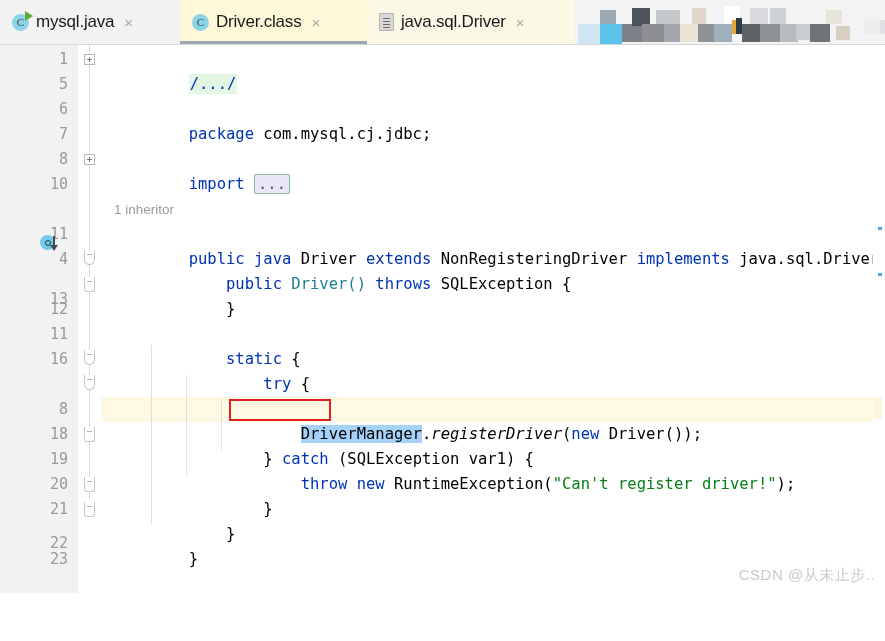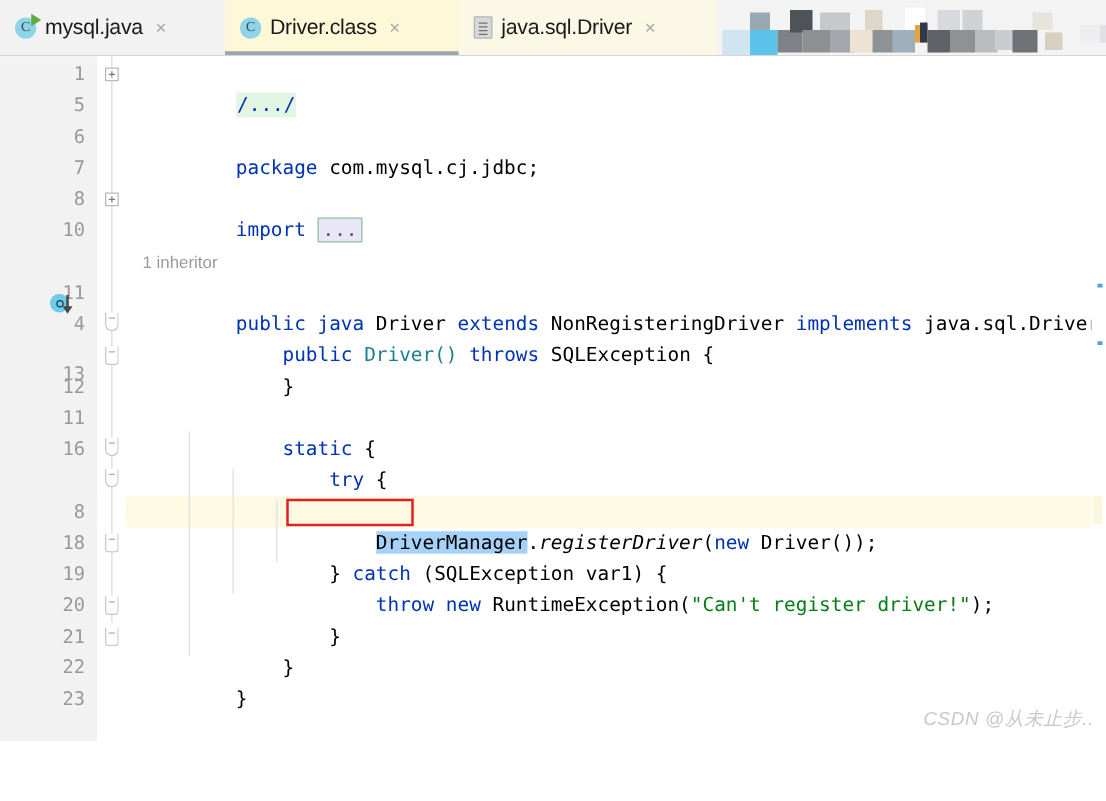--- a/index.html
+++ b/index.html
@@ -355,21 +355,20 @@
   }
 
   
   .watermark {
     position: absolute;
     right: 10px; bottom: 8px;
     font-size: 15px;
     color: #c9c9c9;
     font-family: "Liberation Sans", sans-serif;
     letter-spacing: 0.5px;
-    font-style: italic;
   }
 </style>
 </head>
 <body>
 
 <div id="app">
 
   <div class="tabbar">
 
     <div class="tab inactive" style="width:180px;">
@@ -441,21 +440,21 @@
       <div class="lnum" style="top:202px;">4</div>
       <div class="lnum" style="top:242px;">13</div>
       <div class="lnum" style="top:252px;">12</div>
       <div class="lnum" style="top:277px;">11</div>
       <div class="lnum" style="top:302px;">16</div>
       <div class="lnum" style="top:352px;">8</div>
       <div class="lnum" style="top:377px;">18</div>
       <div class="lnum" style="top:402px;">19</div>
       <div class="lnum" style="top:427px;">20</div>
       <div class="lnum" style="top:452px;">21</div>
-      <div class="lnum" style="top:476px;">22</div>
+      <div class="lnum" style="top:486px;">22</div>
       <div class="lnum" style="top:502px;">23</div>
 
       <div class="icon-impl" style="left:40px; top:190px;">
         <span class="dot"></span>
           <span class="arr"></span>
       </div>
 
       <div class="icon-bulb" style="left:97px; top:354px;">
         <span class="glass"></span>
           <span class="base"></span>

